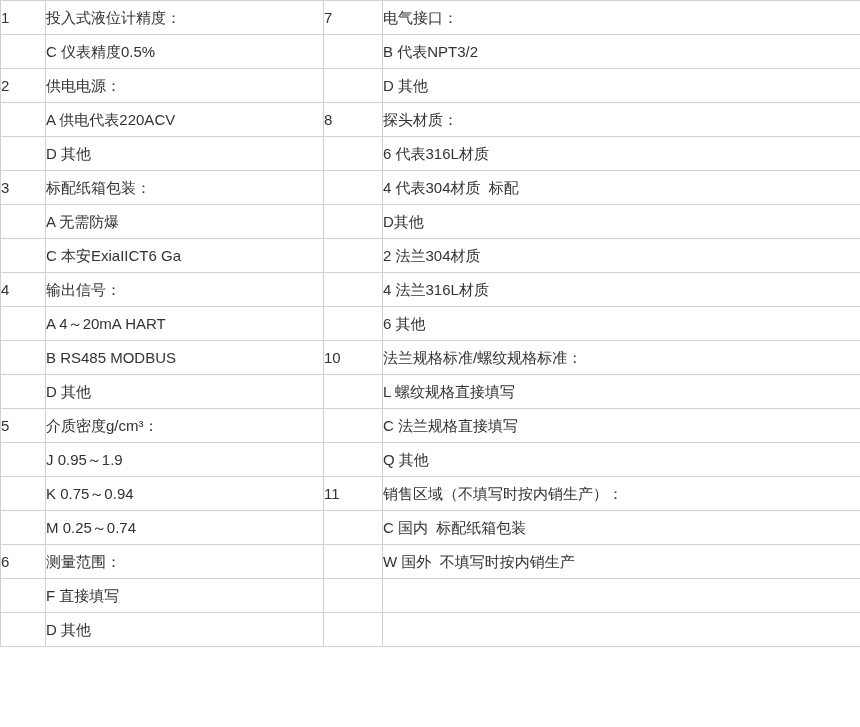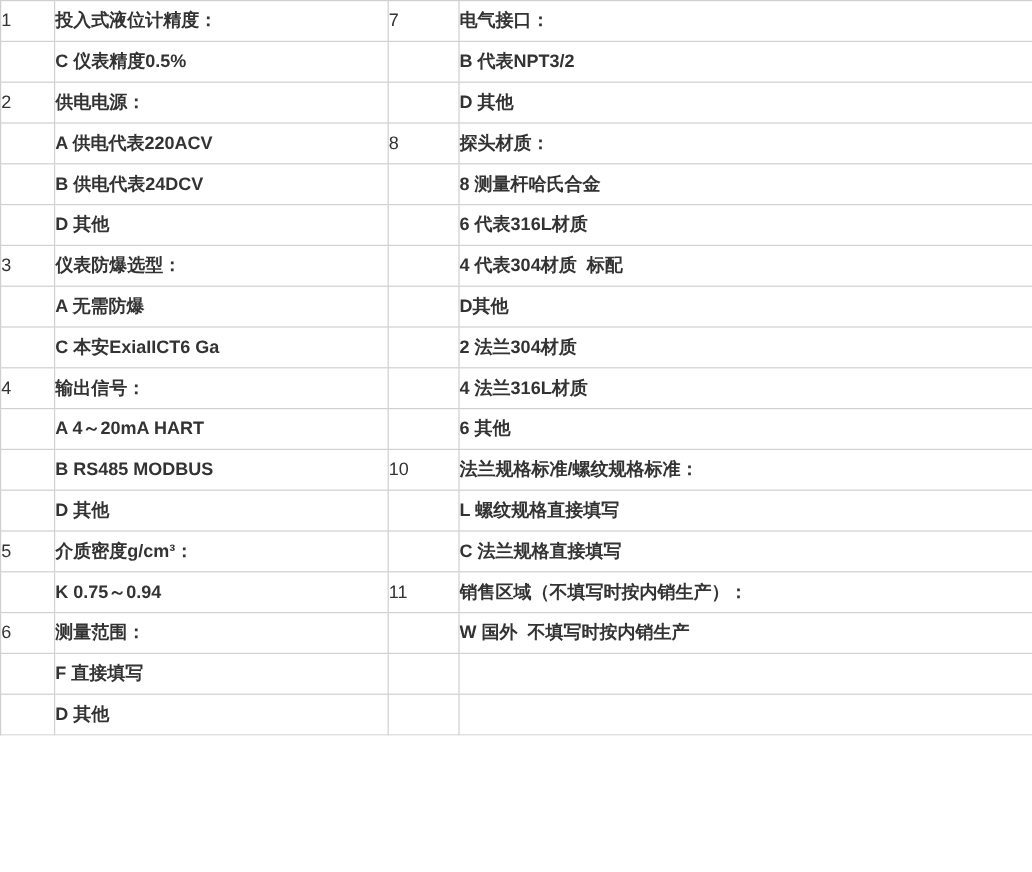--- a/index.html
+++ b/index.html
@@ -24,21 +24,21 @@
     box-sizing:border-box;
     border:1px solid var(--border-color);
     font-size:15px;
     line-height:33px;
     color:var(--text-color);
     vertical-align:middle;
     white-space:pre;
     overflow:hidden;
     padding:0;
   }
-  td.text-cell{padding-left:12px;font-weight:bold;}
+  td.text-cell{padding-left:12px;}
   td.index-left{padding-left:19px;}
   td.index-right{padding-left:13px;}
   col.c-no-left{width:45px;}
   col.c-text-left{width:278px;}
   col.c-no-right{width:59px;}
   col.c-text-right{width:478px;}
 </style>
 </head>
 <body>
 
@@ -69,33 +69,27 @@
         <td class="text-cell">D 其他</td>
       </tr>
       <tr>
         <td class="index-cell index-left"></td>
         <td class="text-cell">A 供电代表220ACV</td>
         <td class="index-cell index-right">8</td>
         <td class="text-cell">探头材质：</td>
       </tr>
       <tr>
         <td class="index-cell index-left"></td>
-        <td class="text-cell">B 供电代表24DCV</td>
-        <td class="index-cell index-right"></td>
-        <td class="text-cell">8 测量杆哈氏合金</td>
-      </tr>
-      <tr>
-        <td class="index-cell index-left"></td>
         <td class="text-cell">D 其他</td>
         <td class="index-cell index-right"></td>
         <td class="text-cell">6 代表316L材质</td>
       </tr>
       <tr>
         <td class="index-cell index-left">3</td>
-        <td class="text-cell">仪表防爆选型：</td>
+        <td class="text-cell">标配纸箱包装：</td>
         <td class="index-cell index-right"></td>
         <td class="text-cell">4 代表304材质  标配</td>
       </tr>
       <tr>
         <td class="index-cell index-left"></td>
         <td class="text-cell">A 无需防爆</td>
         <td class="index-cell index-right"></td>
         <td class="text-cell">D其他</td>
       </tr>
       <tr>
@@ -129,23 +123,35 @@
         <td class="text-cell">L 螺纹规格直接填写</td>
       </tr>
       <tr>
         <td class="index-cell index-left">5</td>
         <td class="text-cell">介质密度g/cm³：</td>
         <td class="index-cell index-right"></td>
         <td class="text-cell">C 法兰规格直接填写</td>
       </tr>
       <tr>
         <td class="index-cell index-left"></td>
+        <td class="text-cell">J 0.95～1.9</td>
+        <td class="index-cell index-right"></td>
+        <td class="text-cell">Q 其他</td>
+      </tr>
+      <tr>
+        <td class="index-cell index-left"></td>
         <td class="text-cell">K 0.75～0.94</td>
         <td class="index-cell index-right">11</td>
         <td class="text-cell">销售区域（不填写时按内销生产）：</td>
+      </tr>
+      <tr>
+        <td class="index-cell index-left"></td>
+        <td class="text-cell">M 0.25～0.74</td>
+        <td class="index-cell index-right"></td>
+        <td class="text-cell">C 国内  标配纸箱包装</td>
       </tr>
       <tr>
         <td class="index-cell index-left">6</td>
         <td class="text-cell">测量范围：</td>
         <td class="index-cell index-right"></td>
         <td class="text-cell">W 国外  不填写时按内销生产</td>
       </tr>
       <tr>
         <td class="index-cell index-left"></td>
         <td class="text-cell">F 直接填写</td>

